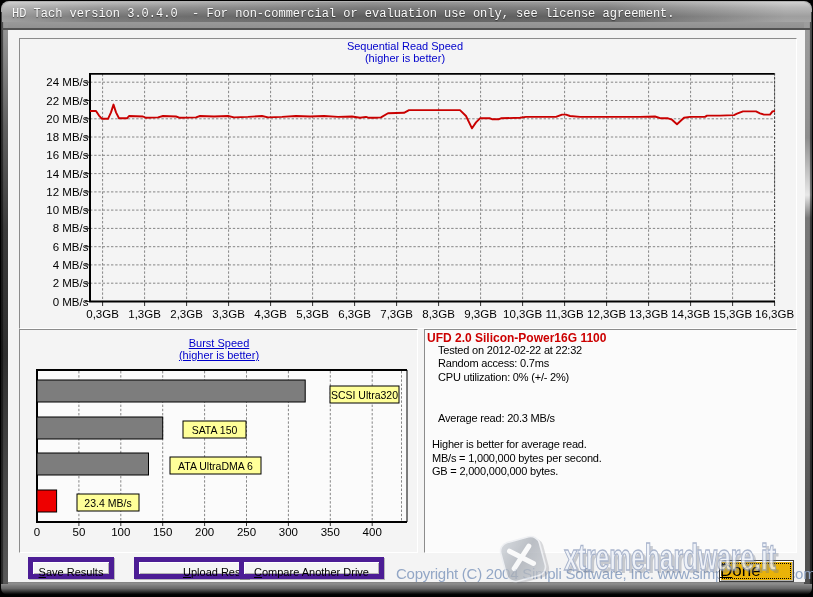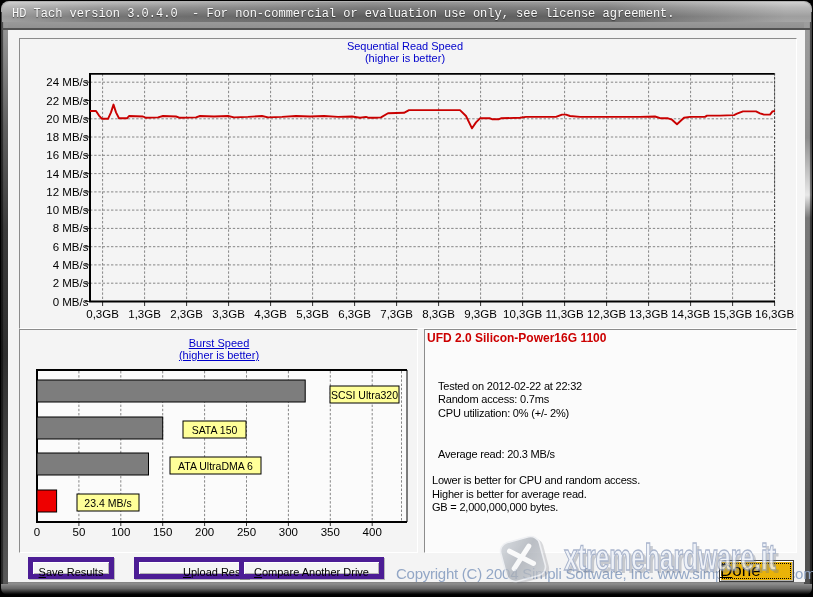--- a/index.html
+++ b/index.html
@@ -57,27 +57,27 @@
     <div class="t">HD Tach version 3.0.4.0&nbsp; - For non-commercial or evaluation use only, see license agreement.</div>
   </div>
 <div id="sep"></div>
 <div class="panel" id="pa"></div>
 <div class="panel" id="pb"></div>
 <div class="panel" id="pc"></div>
 <div class="ctitle" style="left:255px;top:40px;width:300px;">Sequential Read Speed<br>(higher is better)</div>
 <div class="ctitle" style="left:69px;top:337px;width:300px;text-decoration:underline;">Burst Speed<br>(higher is better)</div>
 <div id="ufd">UFD 2.0 Silicon-Power16G 1100</div>
 <div id="info">
-    <div style="padding-left:6px;height:13.3px;line-height:13.3px;margin-top:36px;">Tested on 2012-02-22 at 22:32</div>
+    <div style="padding-left:6px;height:13.3px;line-height:13.3px;">Tested on 2012-02-22 at 22:32</div>
     <div style="padding-left:6px;height:13.3px;line-height:13.3px;">Random access: 0.7ms</div>
     <div style="padding-left:6px;height:13.3px;line-height:13.3px;">CPU utilization: 0% (+/- 2%)</div>
     <div style="padding-left:6px;height:13.3px;line-height:13.3px;margin-top:28px;">Average read: 20.3 MB/s</div>
     <div style="padding-left:0px;height:13.3px;line-height:13.3px;">&nbsp;</div>
-    <div style="padding-left:0px;height:13.3px;line-height:13.3px;">Lower is better for CPU and random access.</div>
     <div style="padding-left:0px;height:13.3px;line-height:13.3px;">Higher is better for average read.</div>
+    <div style="padding-left:0px;height:13.3px;line-height:13.3px;">MB/s = 1,000,000 bytes per second.</div>
     <div style="padding-left:0px;height:13.3px;line-height:13.3px;">GB = 2,000,000,000 bytes.</div>
   </div>
 <div class="btn" style="left:28px;top:557px;width:86px;"><u>S</u>ave Results</div>
 <div class="btn" style="left:134px;top:557px;width:115px;padding-left:44px;"><u>U</u>pload Results</div>
 <div class="btn" style="left:239px;top:557px;width:145px;"><u>C</u>ompare Another Drive</div>
 <div id="copy">Copyright (C) 2004 Simpli Software, Inc. www.simplisoftware.com</div>
 <div id="done"><div class="focus"></div><u>D</u>one</div>
 <svg class="ov" width="813" height="597" viewBox="0 0 813 597" font-family="Liberation Sans,sans-serif">
 <line x1="90" y1="283.2" x2="775" y2="283.2" stroke="#868686" stroke-width="1" stroke-dasharray="2.4,1.8"></line>
 <line x1="85" y1="283.2" x2="90" y2="283.2" stroke="#303030" stroke-width="1"></line>

